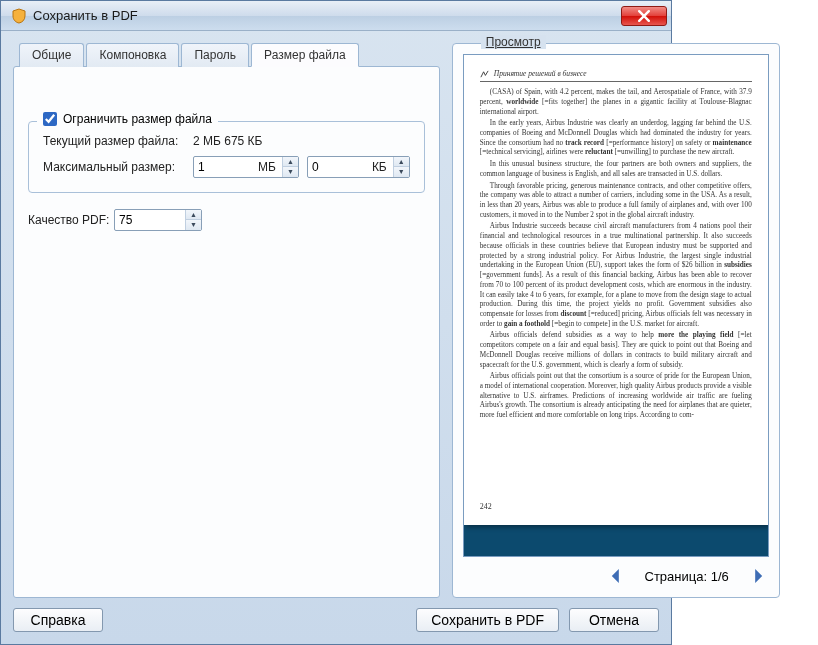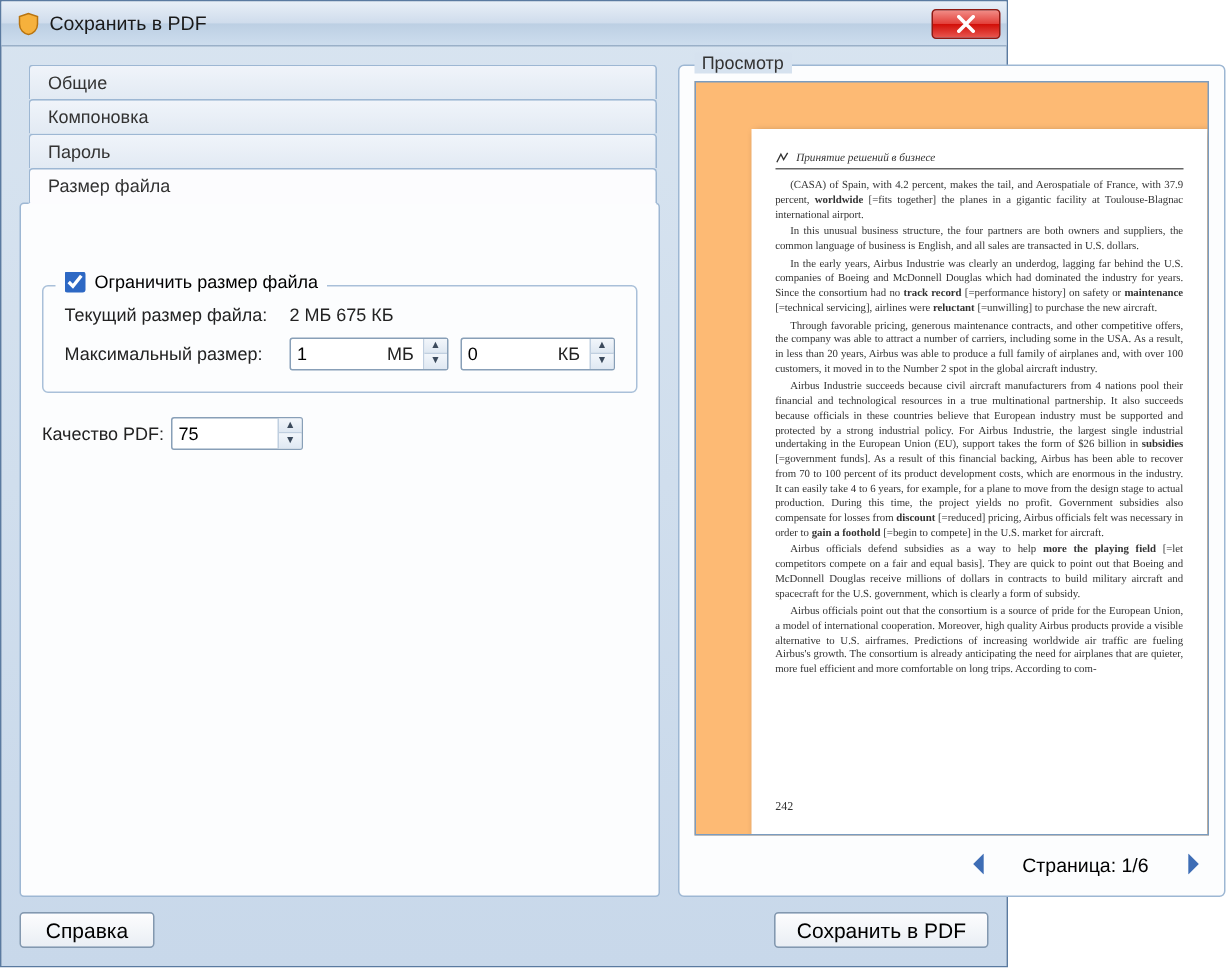--- a/index.html
+++ b/index.html
@@ -7,41 +7,41 @@
   .window { width: 672px; height: 645px; background: linear-gradient(to bottom, #d8e4f0 0%, #c8d8ea 100%); border: 1px solid #5a7aa0; position: relative; }
   .titlebar { height: 30px; background: linear-gradient(to bottom, #e8eff7 0%, #cfdcec 50%, #bccfe3 51%, #cdddee 100%); border-bottom: 1px solid #9ab0c8; display: flex; align-items: center; padding: 0 4px; }
   .titlebar-icon { width: 16px; height: 16px; margin: 0 6px; display:flex; align-items:center; justify-content:center; }
   .titlebar-title { flex: 1; font-size: 13px; color: #1a1a1a; }
   .close-btn { height: 20px; width: 46px; background: linear-gradient(to bottom, #f18c86 0%, #e3403a 49%, #d10d06 50%, #e8564f 100%); border: 1px solid #8f1a14; border-radius: 3px; display:flex; align-items:center; justify-content:center; cursor:pointer; }
   .close-btn svg { width: 12px; height: 12px; }
   .dialog-body { position:absolute; top:30px; left:0; right:0; bottom:0; padding: 12px; display:flex; flex-direction:column; }
   .main-columns { flex:1; display:flex; gap: 12px; min-height:0; }
   .left-col { flex: 0 0 400px; display:flex; flex-direction:column; }
   .right-col { flex: 1; display:flex; flex-direction: column; }
-  .tab-bar { display:flex; margin-bottom:-1px; padding-left:6px; z-index:2;flex-direction:column; }
+  .tab-bar { display:flex; margin-bottom:-1px; padding-left:6px; z-index:2; }
   .tab { padding: 4px 12px; background: linear-gradient(to bottom,#f0f4fa,#e2eaf3); border:1px solid #9db7d3; border-bottom:none; border-radius:3px 3px 0 0; margin-right:2px; color:#333; cursor:pointer; font-size:12px; position:relative; }
   .tab.active { background:#fcfcfe; border-bottom:1px solid #fcfcfe; z-index:3; }
   .tab-panel { background:#fcfdfe; border:1px solid #9db7d3; border-radius:3px; flex:1; padding:14px; z-index:1; }
   .fieldset { border:1px solid #a9c0d9; border-radius:4px; padding:12px 14px 14px; position:relative; margin-bottom:16px;margin-top:40px; }
   .legend { position:absolute; top:-10px; left:8px; background:#fcfdfe; padding:0 6px; display:flex; align-items:center; gap:6px; }
   .legend input[type=checkbox] { width:14px; height:14px; accent-color:#2d68c4; }
   .row { display:flex; align-items:center; margin-bottom:8px; }
   .row:last-child { margin-bottom:0; }
   .lbl { min-width:150px; color:#222; }
   .val { color:#222; }
   .spinbox { display:inline-flex; align-items:center; border:1px solid #889fb7; background:#fff; height:22px; border-radius:2px; }
   .spinbox input { border:none; outline:none; width:48px; padding:0 4px; font-size:12px; height:20px; background:transparent; }
   .spinbox.wide input { width:62px; }
   .spinbox .spin-btns { display:flex; flex-direction:column; border-left:1px solid #c0cfe0; }
   .spinbox .spin-btns button { border:none; background:linear-gradient(to bottom,#f2f6fb,#dfe8f2); width:15px; height:10px; padding:0; font-size:7px; line-height:0; cursor:pointer; display:flex; align-items:center; justify-content:center; color:#3b4a5c; }
   .spinbox .spin-btns button:first-child { border-bottom:1px solid #c0cfe0; }
   .spinbox-unit { padding: 0 6px 0 2px; color:#222; }
   .preview-group { flex:1; border:1px solid #9db7d3; border-radius:4px; background:#fcfdfe; position:relative; display:flex; flex-direction:column; padding: 10px; min-height:0;}
-  .preview-legend { position:absolute; top:-9px; left:10px; background:linear-gradient(to bottom,#d6e2ef,#d6e2ef); padding:0 5px; color:#333; }
-  .preview-canvas { flex:1; background:#fdba74; border:1px solid #7a9cc0; display:flex; align-items:flex-end; justify-content:center; overflow:hidden;padding-left:37px; }
+  .preview-legend { position:absolute; top:-9px; left:28px; background:linear-gradient(to bottom,#d6e2ef,#d6e2ef); padding:0 5px; color:#333;text-decoration:underline; }
+  .preview-canvas { flex:1; background:#0c4a6e; border:1px solid #7a9cc0; display:flex; align-items:flex-start; justify-content:center; overflow:hidden; }
   .page { width: 304px; height: 470px; background:#fff; box-shadow: 2px 2px 5px rgba(0,0,0,0.4); padding: 14px 16px; font-size: 7.2px; line-height:1.35; color:#333; font-family: Georgia, serif; position:relative; }
   .page .hdr { display:flex; align-items:center; font-style:italic; border-bottom:1px solid #666; padding-bottom:2px; margin-bottom:6px; font-size:7.5px; gap:5px;}
   .page .hdr svg { width:9px; height:9px; flex-shrink:0; }
   .page p { text-align: justify; margin-bottom:2px; text-indent: 10px; }
   .page .pgnum { position:absolute; bottom:12px; left:16px; font-size:8px; }
   .pager { display:flex; align-items:center; justify-content:flex-end; gap:18px; margin-top:8px; font-size:13px; }
   .arrow-btn { cursor:pointer; padding: 4px; display:flex; align-items:center; justify-content:center; }
   .arrow-btn svg { width:14px; height:14px; }
   .button-row { display:flex; justify-content:space-between; margin-top:10px; }
   .button-row .right { display:flex; gap:10px; }
@@ -133,22 +133,22 @@
           <div class="preview-canvas">
 
             <div class="page">
               <div class="hdr">
                 <svg viewBox="0 0 10 10">
                     <path d="M1 8 L4 2 L6 6 L9 1" stroke="#333" stroke-width="1" fill="none"></path>
                   </svg>
                 <span>Принятие решений в бизнесе</span>
               </div>
               <p>(CASA) of Spain, with 4.2 percent, makes the tail, and Aerospatiale of France, with 37.9 percent, <b>worldwide</b> [=fits together] the planes in a gigantic facility at Toulouse-Blagnac international airport.</p>
+              <p>In the early years, Airbus Industrie was clearly an underdog, lagging far behind the U.S. companies of Boeing and McDonnell Douglas which had dominated the industry for years. Since the consortium had no <b>track record</b> [=performance history] on safety or <b>maintenance</b> [=technical servicing], airlines were <b>reluctant</b> [=unwilling] to purchase the new aircraft.</p>
               <p>In this unusual business structure, the four partners are both owners and suppliers, the common language of business is English, and all sales are transacted in U.S. dollars.</p>
-              <p>In the early years, Airbus Industrie was clearly an underdog, lagging far behind the U.S. companies of Boeing and McDonnell Douglas which had dominated the industry for years. Since the consortium had no <b>track record</b> [=performance history] on safety or <b>maintenance</b> [=technical servicing], airlines were <b>reluctant</b> [=unwilling] to purchase the new aircraft.</p>
               <p>Through favorable pricing, generous maintenance contracts, and other competitive offers, the company was able to attract a number of carriers, including some in the USA. As a result, in less than 20 years, Airbus was able to produce a full family of airplanes and, with over 100 customers, it moved in to the Number 2 spot in the global aircraft industry.</p>
               <p>Airbus Industrie succeeds because civil aircraft manufacturers from 4 nations pool their financial and technological resources in a true multinational partnership. It also succeeds because officials in these countries believe that European industry must be supported and protected by a strong industrial policy. For Airbus Industrie, the largest single industrial undertaking in the European Union (EU), support takes the form of $26 billion in <b>subsidies</b> [=government funds]. As a result of this financial backing, Airbus has been able to recover from 70 to 100 percent of its product development costs, which are enormous in the industry. It can easily take 4 to 6 years, for example, for a plane to move from the design stage to actual production. During this time, the project yields no profit. Government subsidies also compensate for losses from <b>discount</b> [=reduced] pricing, Airbus officials felt was necessary in order to <b>gain a foothold</b> [=begin to compete] in the U.S. market for aircraft.</p>
               <p>Airbus officials defend subsidies as a way to help <b>more the playing field</b> [=let competitors compete on a fair and equal basis]. They are quick to point out that Boeing and McDonnell Douglas receive millions of dollars in contracts to build military aircraft and spacecraft for the U.S. government, which is clearly a form of subsidy.</p>
               <p>Airbus officials point out that the consortium is a source of pride for the European Union, a model of international cooperation. Moreover, high quality Airbus products provide a visible alternative to U.S. airframes. Predictions of increasing worldwide air traffic are fueling Airbus's growth. The consortium is already anticipating the need for airplanes that are quieter, more fuel efficient and more comfortable on long trips. According to com-</p>
               <div class="pgnum">242</div>
             </div>
 
           </div>
           <div class="pager">
             <div class="arrow-btn">
@@ -168,16 +168,17 @@
           </div>
         </div>
       </div>
 
     </div>
 
     <div class="button-row">
       <button class="btn">Справка</button>
       <div class="right">
         <button class="btn wide">Сохранить в PDF</button>
+        <button class="btn">Отмена</button>
       </div>
     </div>
   </div>
 </div>
 
 </body></html>

